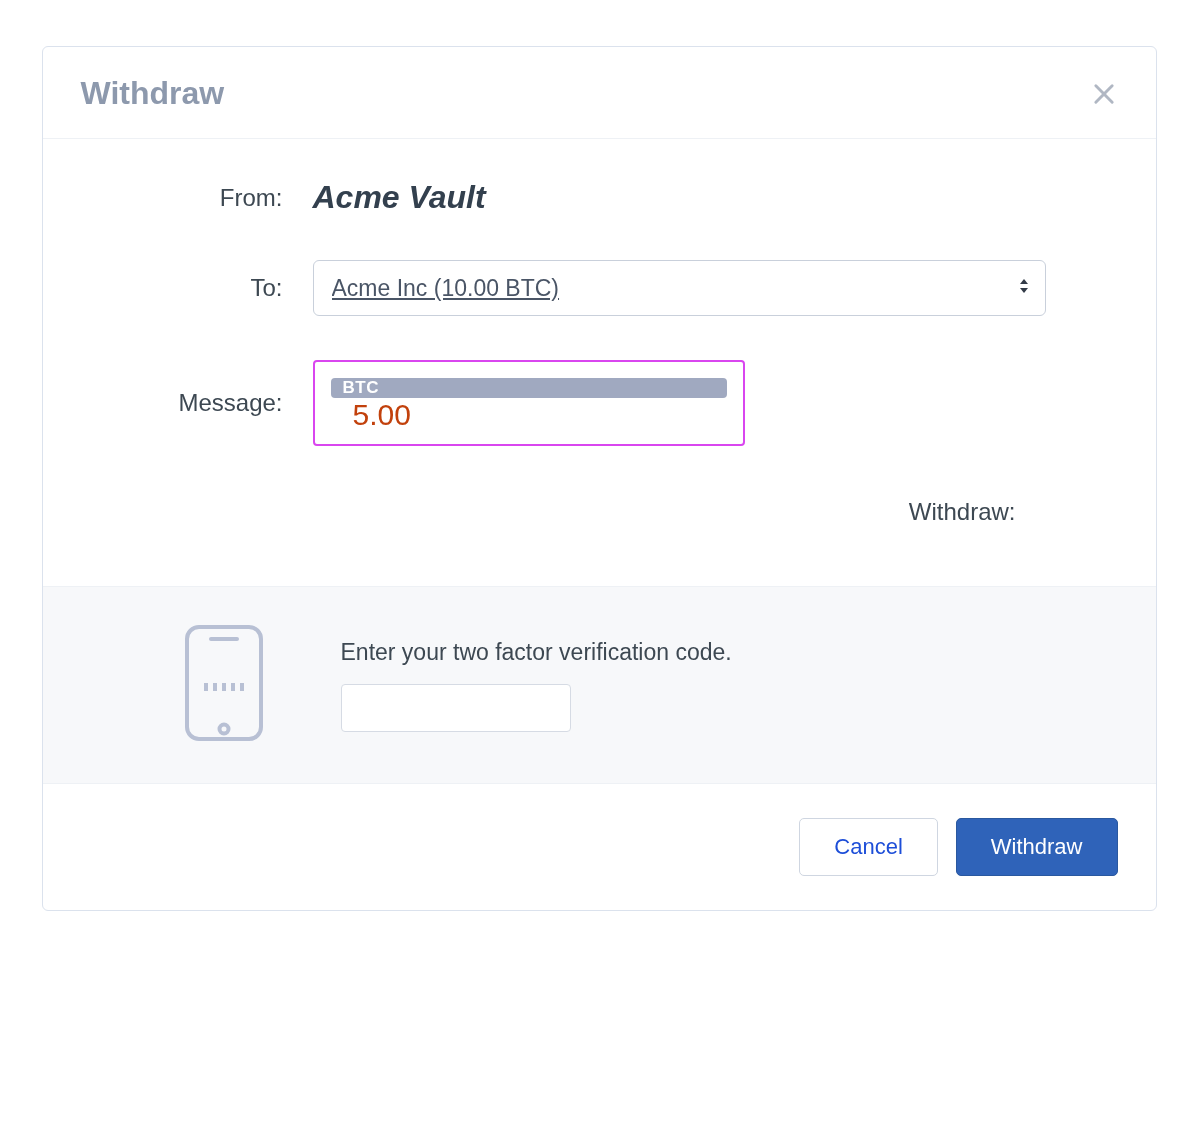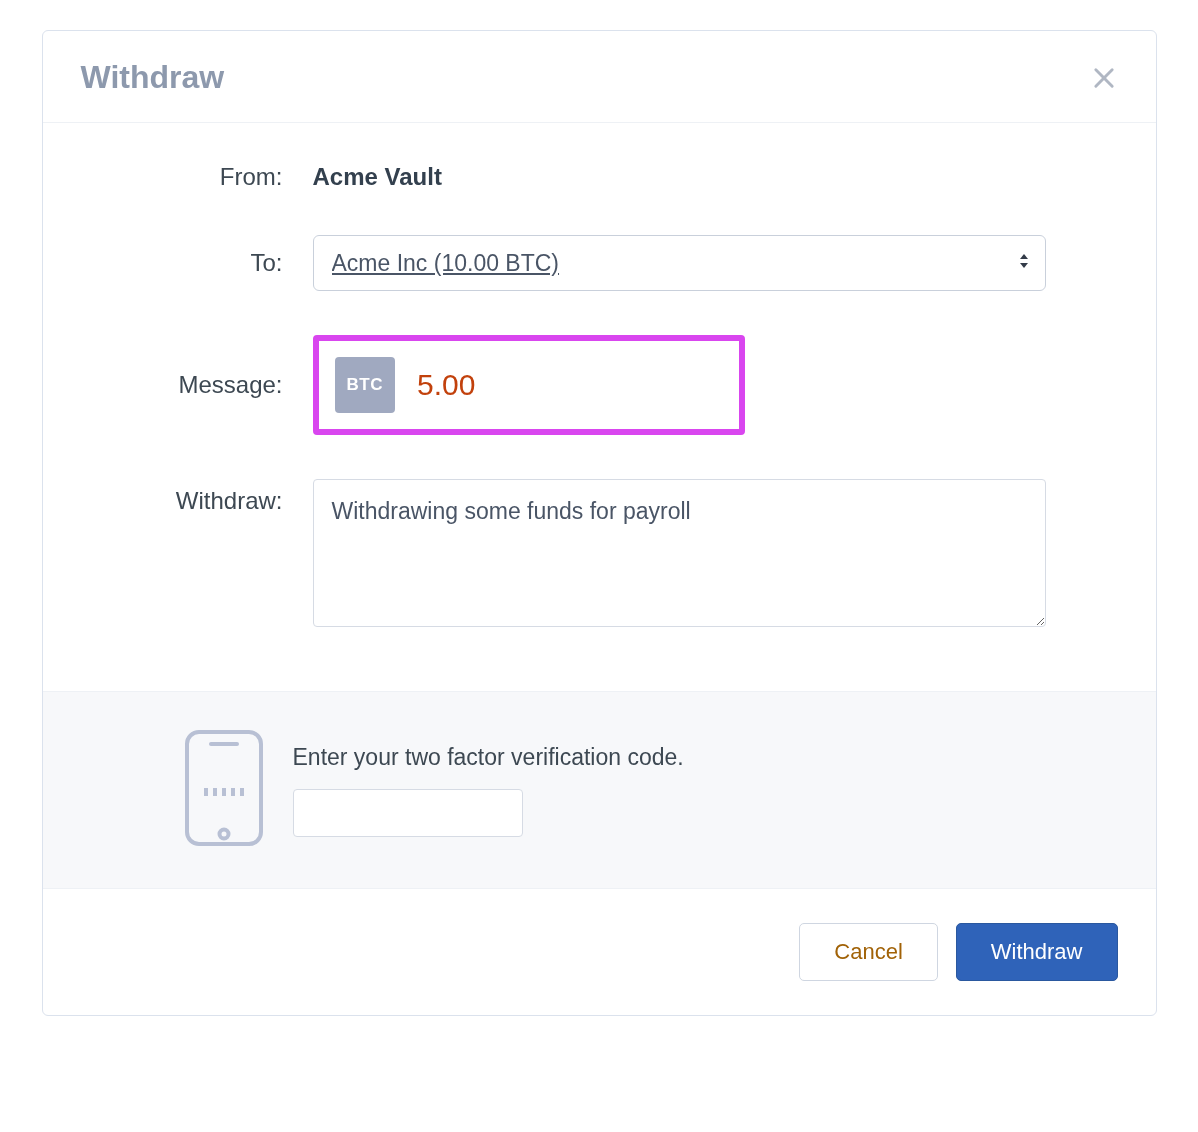--- a/index.html
+++ b/index.html
@@ -7,21 +7,21 @@
       margin: 0;
       padding: 0;
     }
     body {
       font-family: -apple-system, BlinkMacSystemFont, "Segoe UI", Helvetica, Arial, sans-serif;
       background: #ffffff;
       padding: 30px;
     }
     .modal {
       width: 1115px;
-      margin: 0 auto;
+      margin: 16px auto;
       border: 1px solid #dbe2ed;
       border-radius: 6px;
       background: #ffffff;
       overflow: hidden;
     }
     .modal-header {
       padding: 28px 38px 26px 38px;
       border-bottom: 1px solid #eef1f5;
       display: flex;
       justify-content: space-between;
@@ -65,24 +65,25 @@
       color: #3d4852;
       padding-top: 8px;
     }
     .form-row.align-center .form-label {
         padding-top: 0;
     }
     .form-value {
       flex: 1;
     }
     .from-value {
-      font-size: 24px;
+      font-size: 32px;
       font-weight: 700;
       color: #33404e;
       padding-top: 8px;
+      font-style: italic;
     }
     .form-row.align-center .from-value {
         padding-top: 0;
     }
     .select-wrap {
       position: relative;
       width: 100%;
     }
     .select-field {
       width: 100%;
@@ -102,26 +103,27 @@
       position: absolute;
       right: 16px;
       top: 50%;
       transform: translateY(-50%);
       pointer-events: none;
       color: #333b48;
     }
     .amount-group {
       display: inline-flex;
       align-items: stretch;
-      border: 6px solid #d946ef;
-      border-radius: 4px;
-      background: #ffffff;
-      height: 100px;
+      border: 2px solid #d946ef;
+      border-radius: 4px;
+      background: #ffffff;
+      height: 86px;
       width: 432px;
       padding: 16px;
+      flex-direction: column;
     }
     .currency-badge {
       background: #a0a9c0;
       color: #ffffff;
       font-size: 17px;
       font-weight: 600;
       padding: 0 12px;
       border-radius: 4px;
       display: flex;
       align-items: center;
@@ -147,21 +149,21 @@
       font-family: inherit;
       resize: both;
     }
     .twofa-section {
       background: #f7f8fa;
       border-top: 1px solid #eef1f5;
       border-bottom: 1px solid #eef1f5;
       padding: 36px 60px 36px 140px;
       display: flex;
       align-items: center;
-      gap: 28px;
+      gap: 76px;
     }
     .phone-icon {
       color: #b8c0d4;
       flex-shrink: 0;
     }
     .twofa-content {
       flex: 1;
     }
     .twofa-text {
       font-size: 23px;
@@ -188,21 +190,21 @@
       padding: 0 34px;
       font-size: 22px;
       border-radius: 5px;
       cursor: pointer;
       font-family: inherit;
       border: 1px solid transparent;
     }
     .btn-cancel {
       background: #ffffff;
       border: 1px solid #cfd6e1;
-      color: #a16207;
+      color: #1d4ed8;
       text-align: right;
     }
     .btn-primary {
       background: #2f63b9;
       color: #ffffff;
       border: 1px solid #2a589f;
       font-weight: 500;
     }
   </style>
 </head>
@@ -249,23 +251,20 @@
       <div class="form-value">
         <div class="amount-group">
           <div class="currency-badge">BTC</div>
           <input type="text" class="amount-input" value="5.00" style="">
         </div>
       </div>
     </div>
 
     <div class="form-row" style="margin-bottom: 10px;">
       <div class="form-label">Withdraw:</div>
-      <div class="form-value">
-        <textarea class="message-field" style="">Withdrawing some funds for payroll</textarea>
-      </div>
     </div>
 
   </div>
 
   <div class="twofa-section">
     <div class="phone-icon">
       <svg width="82" height="120" viewBox="0 0 82 120" fill="none" stroke="currentColor" stroke-width="4">
         <rect x="4" y="4" width="74" height="112" rx="12" ry="12"></rect>
         <line x1="28" y1="16" x2="54" y2="16" stroke-width="4" stroke-linecap="round"></line>
         <circle cx="41" cy="106" r="4.5"></circle>

